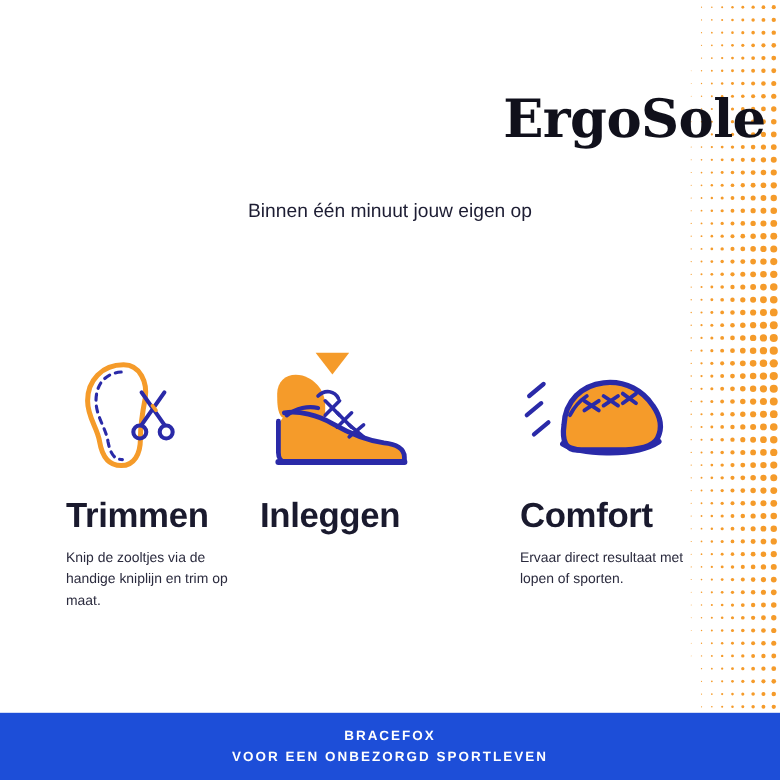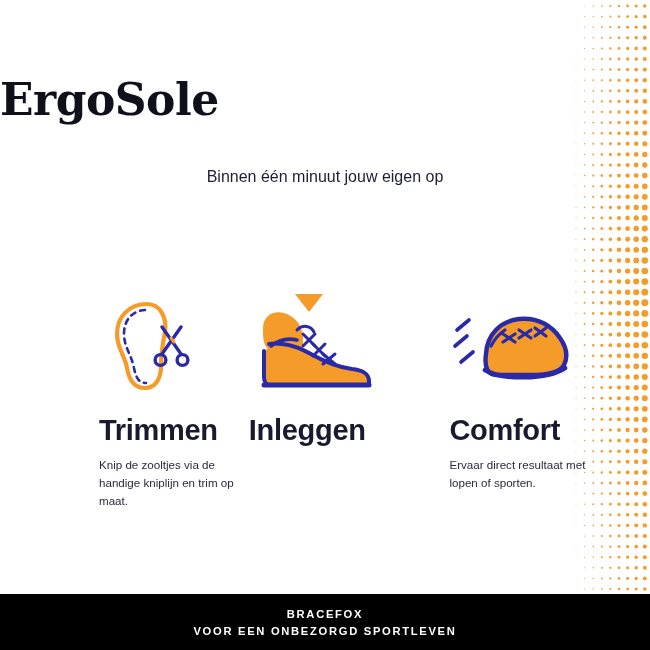--- a/index.html
+++ b/index.html
@@ -20,21 +20,21 @@
   .dots{
     position:absolute;
     top:0;right:0;
     width:80px;height:595px;
     pointer-events:none;
   }
   
   .brand-block{
     position:absolute;
     top:78px;left:0;right:12px;
-    text-align:left;
+    text-align:right;
   }
   .brand-name{
     font-family:"DejaVu Serif", serif;
     font-weight:bold;
     font-size:44px;
     letter-spacing:-0.5px;
     color:#10101b;
     line-height:1;
   }
   .brand-tag{
@@ -82,29 +82,29 @@
     margin-top:14px;
     line-height:1;
   }
   .feature-body{
     margin-top:11px;
     font-size:11.6px;
     line-height:1.55;
     color:#2a2a3d;
     max-width:148px;
   }
-  .f1{padding-left:55px;margin-left:44px;}
+  .f1{padding-left:55px;}
   .f2{padding-left:-0px;}
   .f3{padding-left:0px;}
   
   .footer{
     position:absolute;
     left:0;right:0;bottom:0;
     height:56px;
-    background:#000000;
+    background:#1d4ed8;
     color:#ffffff;
     display:flex;
     flex-direction:column;
     align-items:center;
     justify-content:center;
     gap:5px;
   }
   .footer-line{
     font-size:11.2px;
     letter-spacing:1.7px;

